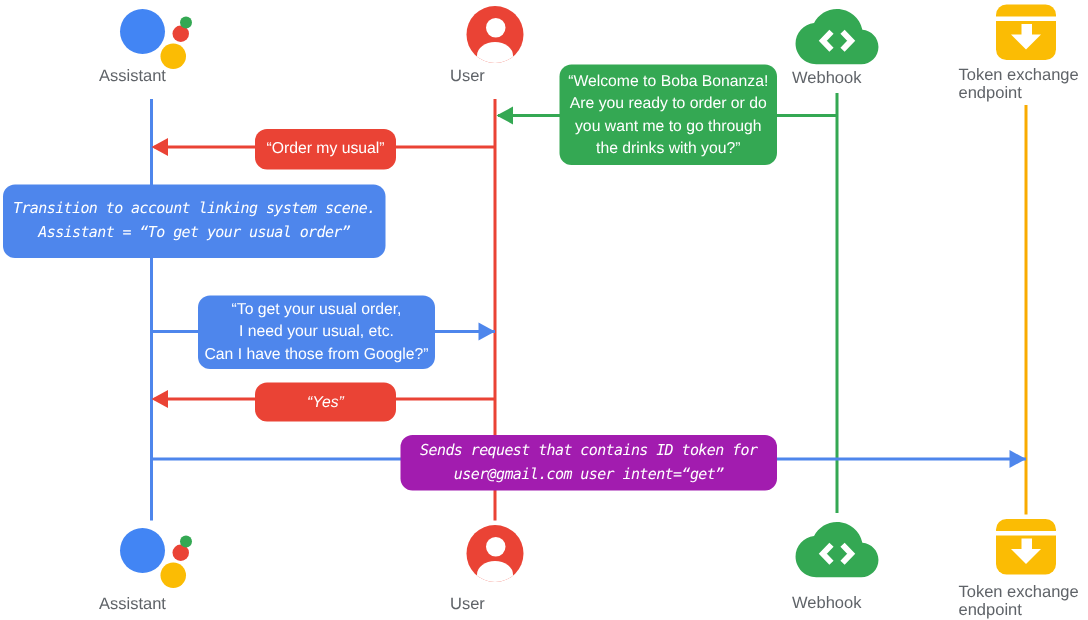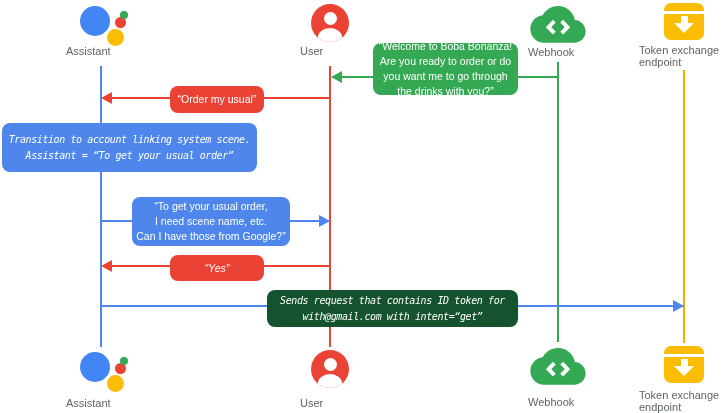--- a/index.html
+++ b/index.html
@@ -34,26 +34,26 @@
 
   
   .bubble {
     position:absolute; z-index:2; border-radius:8px; color:#fff;
     display:flex; flex-direction:column; justify-content:center; align-items:center;
     text-align:center; font-size:10.5px; line-height:15px;
   }
   .bubble div { white-space:nowrap; }
   .code { font-family:"DejaVu Sans Mono", monospace; font-style:italic;
           font-size:10px; letter-spacing:-0.4px; line-height:16px; }
-  .b-welcome { left:373px; top:43px;  width:145px; height:52px; background:#34a853; }
+  .b-welcome { left:373px; top:43px;  width:145px; height:67px; background:#34a853; }
   .b-order   { left:170px; top:86px;  width:94px;  height:27px; background:#ea4335; }
   .b-note    { left:2px;   top:123px; width:255px; height:49px; background:#4e86ec; }
   .b-ask     { left:132px; top:197px; width:158px; height:49px; background:#4e86ec; }
   .b-yes     { left:170px; top:255px; width:94px;  height:26px; background:#ea4335;font-style:italic; }
-  .b-request { left:267px; top:290px; width:251px; height:37px; background:#14532d; }
+  .b-request { left:267px; top:290px; width:251px; height:37px; background:#a21caf; }
 
   
   .actor-label {
     position:absolute; z-index:2; color:#5f6368; font-size:11px; font-weight:500;
     text-align:left; line-height:12px;
   }
 
   
   .assistant-icon { position:absolute; width:50px; height:42px; z-index:2; }
   .assistant-icon i { position:absolute; border-radius:50%; display:block; }
@@ -118,31 +118,31 @@
     <div>“Order my usual”</div>
   </div>
 
   <div class="bubble code b-note">
     <div>Transition to account linking system scene.</div>
     <div>Assistant = “To get your usual order”</div>
   </div>
 
   <div class="bubble b-ask">
     <div>“To get your usual order,</div>
-    <div>I need scene name, etc.</div>
+    <div>I need your usual, etc.</div>
     <div>Can I have those from Google?”</div>
   </div>
 
   <div class="bubble b-yes">
     <div>“Yes”</div>
   </div>
 
   <div class="bubble code b-request">
     <div>Sends request that contains ID token for</div>
-    <div>with@gmail.com with intent=“get”</div>
+    <div>user@gmail.com user intent=“get”</div>
   </div>
 
   <div class="assistant-icon" style="left:79px; top:5px;">
     <i class="as-blue"></i>
     <i class="as-red"></i>
     <i class="as-yellow"></i>
     <i class="as-green"></i>
   </div>
   <div class="actor-label" style="left:66px; top:45px; width:70px;">Assistant</div>
 

